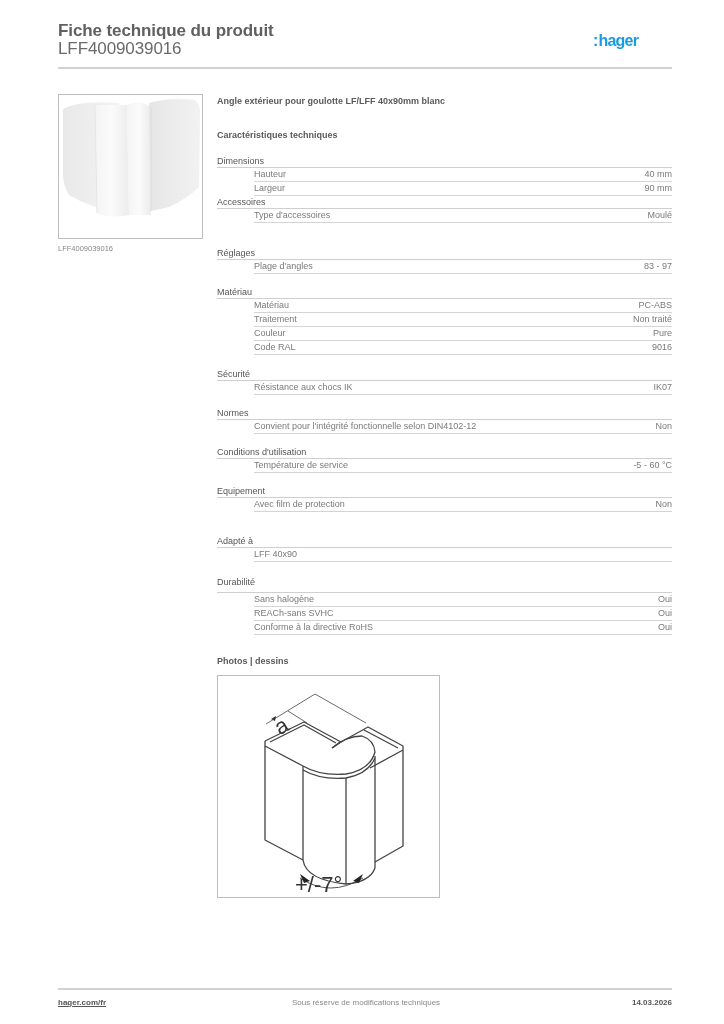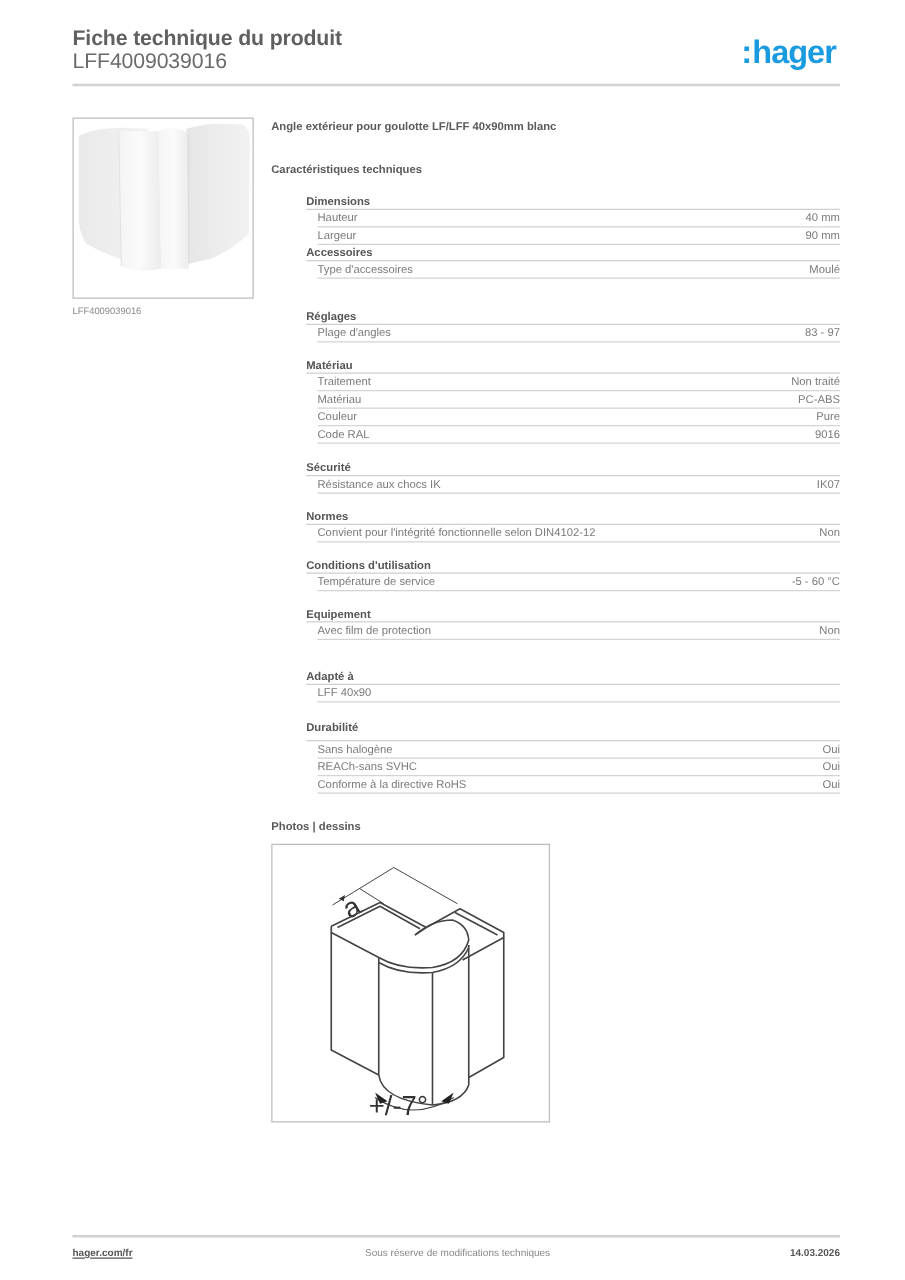--- a/index.html
+++ b/index.html
@@ -3,30 +3,30 @@
 <meta charset="utf-8">
 <style>
   * { margin: 0; padding: 0; box-sizing: border-box; }
   html, body { width: 724px; height: 1024px; background: #ffffff; overflow: hidden; }
   body { position: relative; font-family: "Liberation Sans", sans-serif; color: #555; }
 
   .header-title { position: absolute; left: 58px; top: 21px; font-size: 17px; font-weight: bold; color: #606060; letter-spacing: -0.1px; }
   .header-ref { position: absolute; left: 58px; top: 39px; font-size: 17px; color: #6a6a6a; letter-spacing: -0.1px; }
   .header-rule { position: absolute; left: 58px; top: 67px; width: 614px; height: 2px; background: #d2d2d2; }
 
-  .logo { position: absolute; left: 593px; top: 27px; font-size: 26px; font-weight: bold; color: #1a9be0; letter-spacing: -0.8px; line-height: 28px; }
+  .logo { position: absolute; left: 593px; top: 27px; font-size: 16px; font-weight: bold; color: #1a9be0; letter-spacing: -0.8px; line-height: 28px; }
   .logo .colon { display: inline-block; margin-right: 1px; }
 
   .photo-frame { position: absolute; left: 58px; top: 94px; width: 145px; height: 145px; border: 1.5px solid #bdbdbd; background: #fff; overflow: hidden; }
   .photo-caption { position: absolute; left: 58px; top: 244px; font-size: 7.5px; color: #888; }
   .product-name { position: absolute; left: 217px; top: 96px; font-size: 9px; font-weight: bold; color: #5a5a5a; }
   .section-title { position: absolute; left: 217px; top: 130px; font-size: 9px; font-weight: bold; color: #5a5a5a; }
 
   .group { position: absolute; left: 217px; width: 455px; }
-  .group-head { font-size: 9px; font-weight: bold; color: #555; height: 13px; line-height: 13px; border-bottom: 1.5px solid #cfcfcf; margin-left: 28px; }
+  .group-head { font-size: 9px; font-weight: normal; color: #555; height: 13px; line-height: 13px; border-bottom: 1.5px solid #cfcfcf; }
   .row { display: flex; justify-content: space-between; font-size: 9px; color: #7a7a7a; height: 14px; line-height: 13px; border-bottom: 1.5px solid #d4d4d4; margin-left: 37px; }
   .row .val { text-align: right; }
 
   .photos-title { position: absolute; left: 217px; top: 656px; font-size: 9px; font-weight: bold; color: #5a5a5a; }
   .drawing-frame { position: absolute; left: 217px; top: 675px; width: 223px; height: 223px; border: 1.5px solid #bdbdbd; background: #fff; }
 
   .footer-rule { position: absolute; left: 58px; top: 988px; width: 614px; height: 1.5px; background: #d2d2d2; }
   .footer-left { position: absolute; left: 58px; top: 998px; font-size: 8px; font-weight: bold; color: #555; text-decoration: underline; }
   .footer-center { position: absolute; left: 292px; top: 998px; font-size: 8px; color: #888; }
   .footer-right { position: absolute; right: 52px; top: 998px; font-size: 8px; font-weight: bold; color: #555; }
@@ -93,26 +93,26 @@
   <div class="group-head">Réglages</div>
   <div class="row">
       <span>Plage d'angles</span>
       <span class="val">83 - 97</span>
     </div>
 </div>
 
 <div class="group" style="top:286px">
   <div class="group-head">Matériau</div>
   <div class="row">
+      <span>Matériau</span>
+      <span class="val">PC-ABS</span>
+    </div>
+  <div class="row">
       <span>Traitement</span>
       <span class="val">Non traité</span>
-    </div>
-  <div class="row">
-      <span>Matériau</span>
-      <span class="val">PC-ABS</span>
     </div>
   <div class="row">
       <span>Couleur</span>
       <span class="val">Pure</span>
     </div>
   <div class="row">
       <span>Code RAL</span>
       <span class="val">9016</span>
     </div>
 </div>

